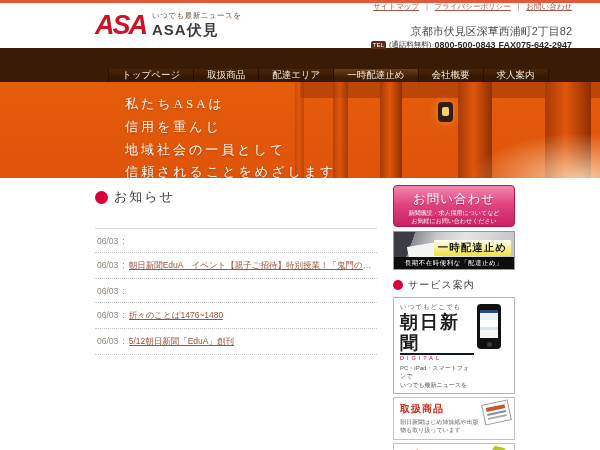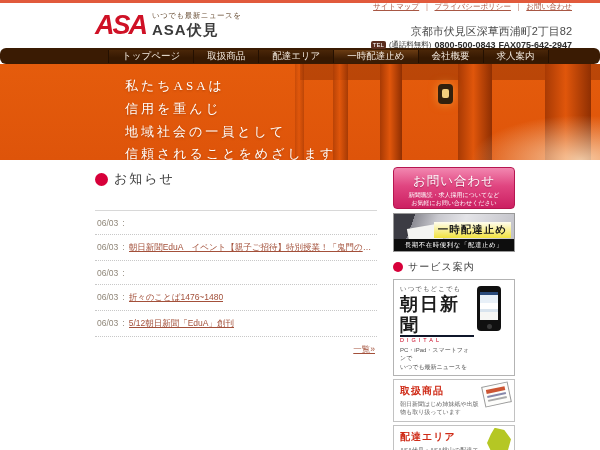--- a/index.html
+++ b/index.html
@@ -19,22 +19,22 @@
   .top-links { font-size:7.5px; color:#a85744; }
   .top-links a { color:#a85744; text-decoration:underline; cursor:pointer; }
   .top-links .sep { margin:0 4px; text-decoration:none; }
   .addr { font-size:11px; color:#4a4a4a; margin-top:12px; }
   .telrow { font-size:9px; font-weight:bold; color:#2c2c2c; margin-top:1px;
     display:flex; align-items:center; justify-content:flex-end; gap:3px; }
   .tel-badge { display:inline-block; background:#5a2d1e; color:#fff; font-size:6px;
     border-radius:2px; padding:0 2px; line-height:8px; font-weight:normal; }
 
   
-  .nav { height:16px; background:#3a1b03; display:flex; align-items:center;
-    padding-left:108px;border-radius:6px; }
+  .nav { height:34px; background:#3a1b03; display:flex; align-items:flex-end;
+    padding-left:108px; }
   .nav-item { display:flex; align-items:center; padding:0 13px; font-size:9.5px;
     color:#f2e9de; border-left:1px solid #241001; cursor:pointer;
     background:linear-gradient(180deg,#4a2608 0%,#361902 60%); }
   .nav-item:last-child { border-right:1px solid #241001; }
   .nav-item.hl { background:linear-gradient(180deg,#6b3c12 0%,#3c1d04 70%); }
 
   
   .hero { height:96px; position:relative; overflow:hidden;
     background:linear-gradient(180deg,#e55c0c 0%,#de540a 100%); }
   .pillar { position:absolute; top:0; bottom:0;
@@ -200,23 +200,20 @@
       <span class="news-date">06/03</span>
       <span class="news-sep">:</span>
       <a class="news-link">折々のことば1476~1480</a>
     </div>
     <div class="news-row">
       <span class="news-date">06/03</span>
       <span class="news-sep">:</span>
       <a class="news-link">5/12朝日新聞「EduA」創刊</a>
     </div>
 
-    <div class="more">
-      <a>一覧»</a>
-    </div>
   </div>
 
   <div class="side">
 
     <div class="contact-btn">
       <div class="t">お問い合わせ</div>
       <div class="d">
         <span style="display:block">新聞購読・求人採用についてなど</span>
         <span style="display:block">お気軽にお問い合わせください</span>
       </div>

